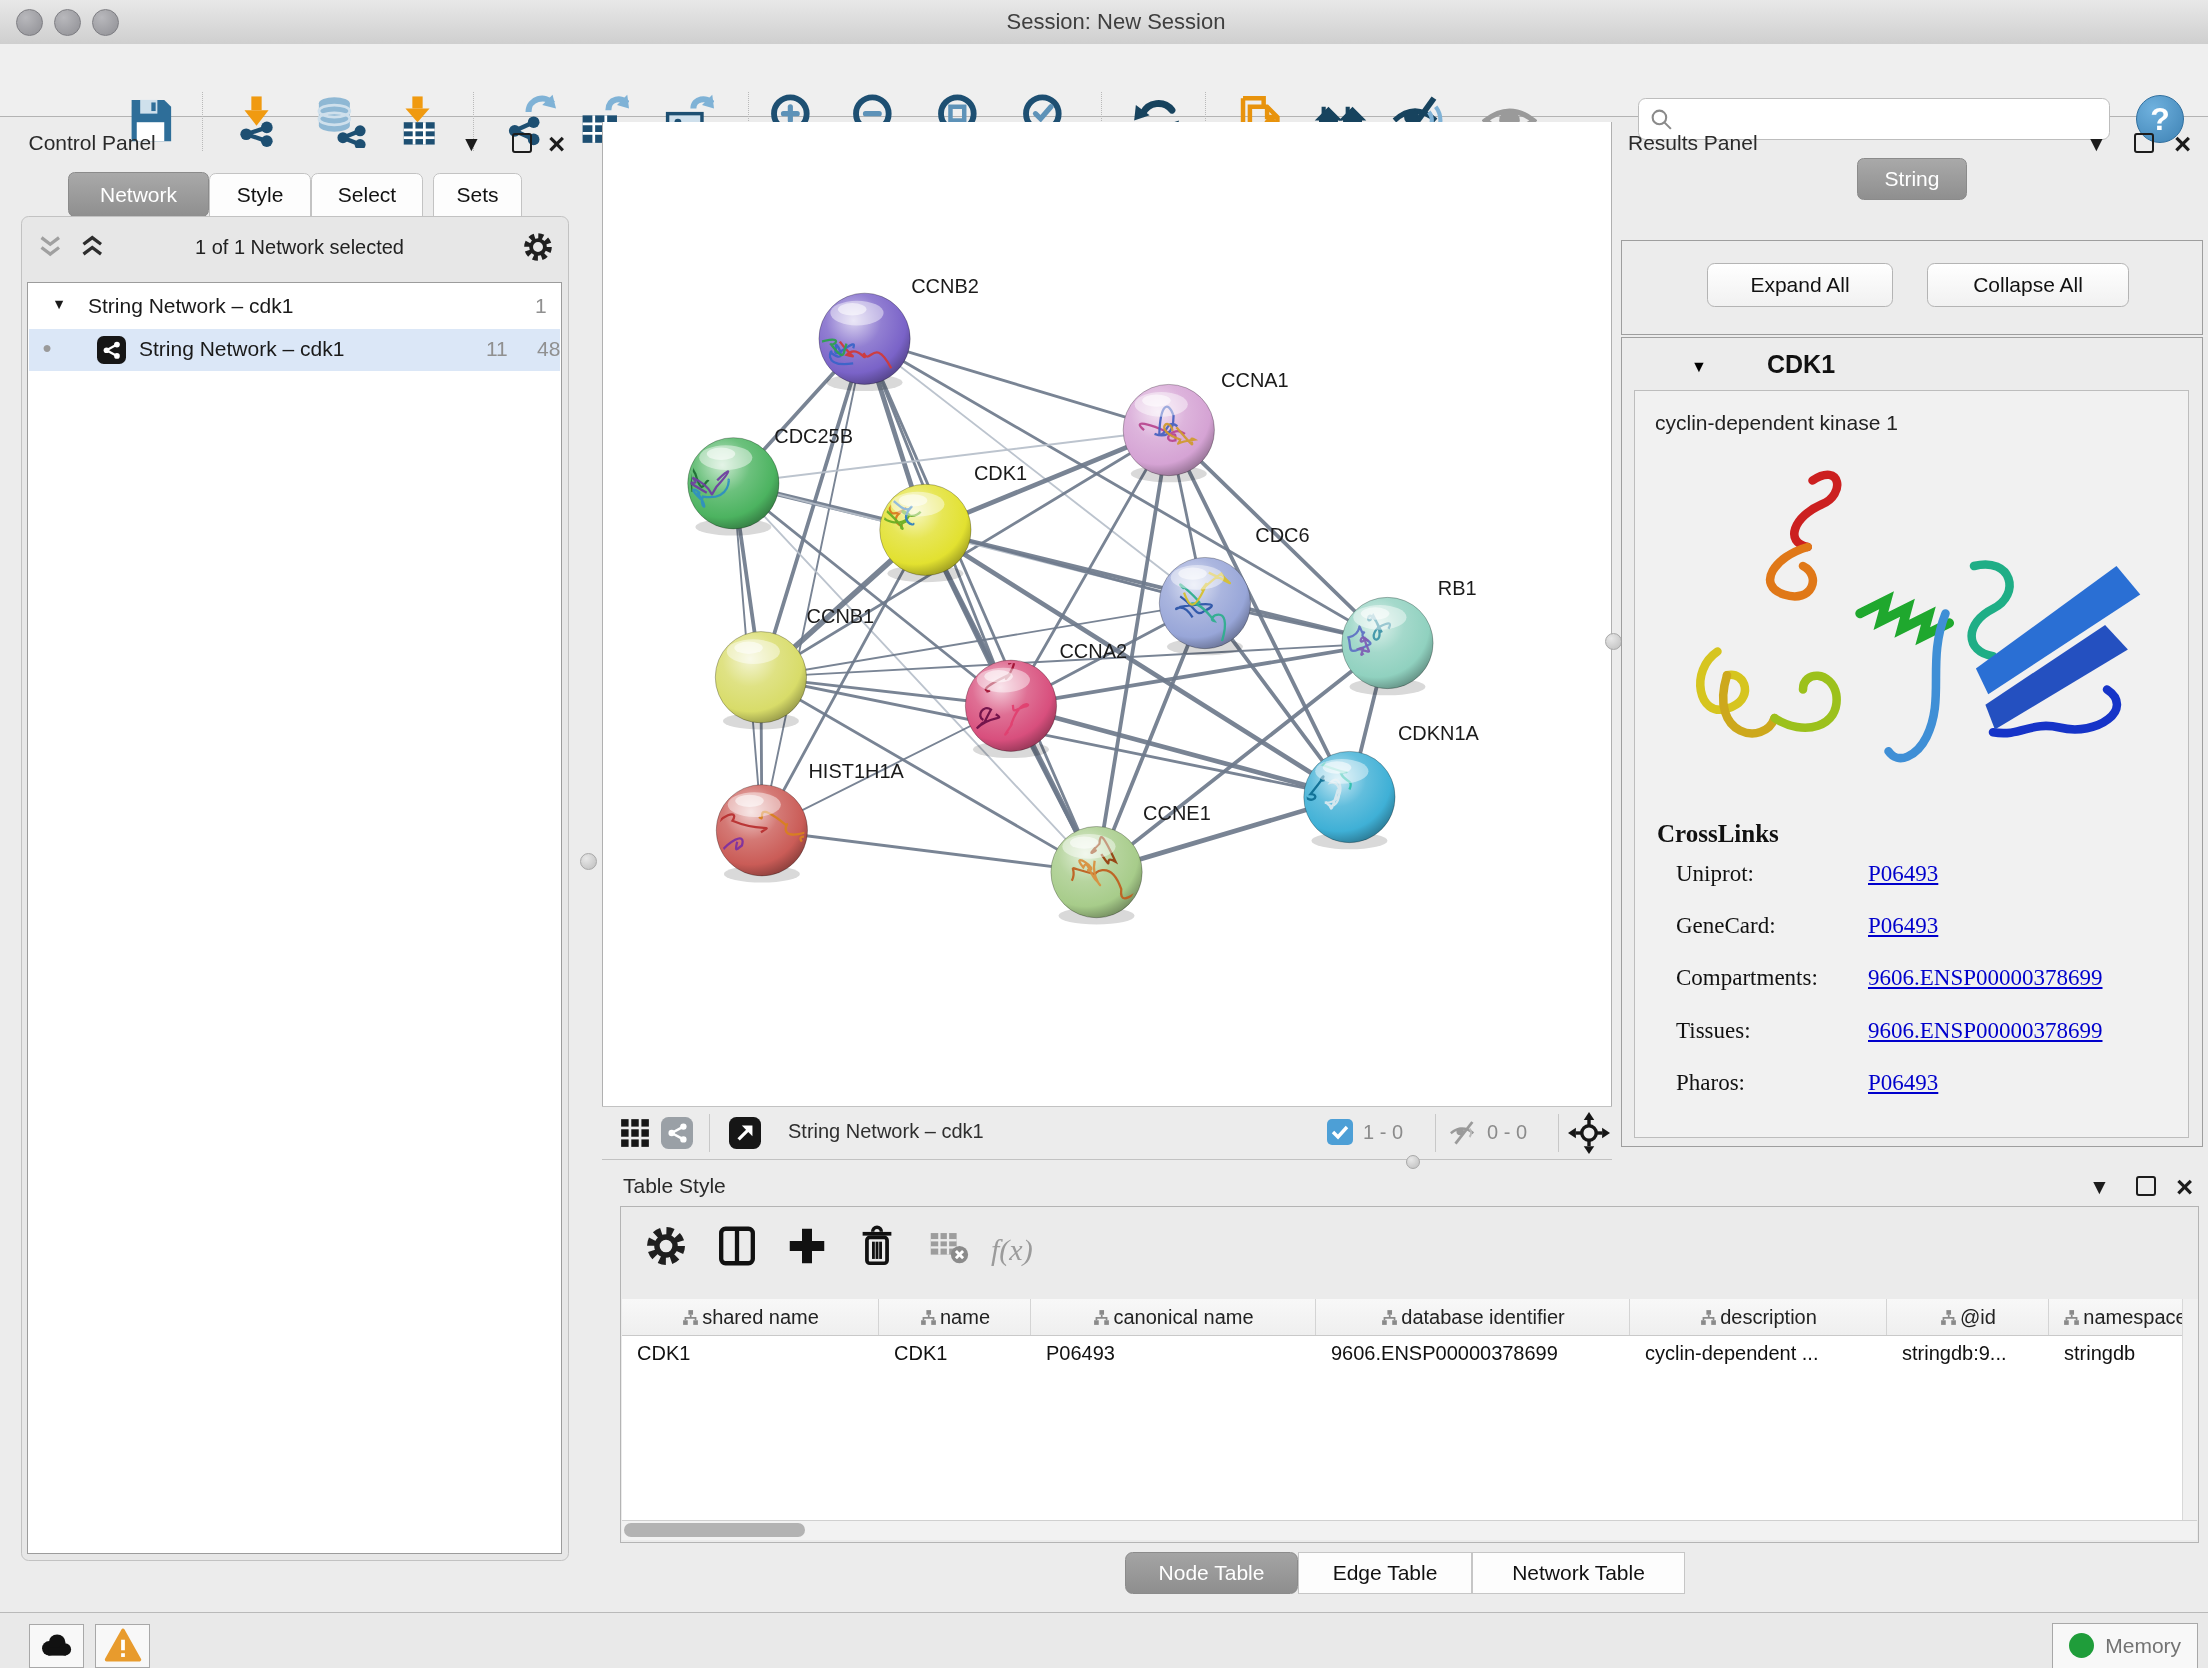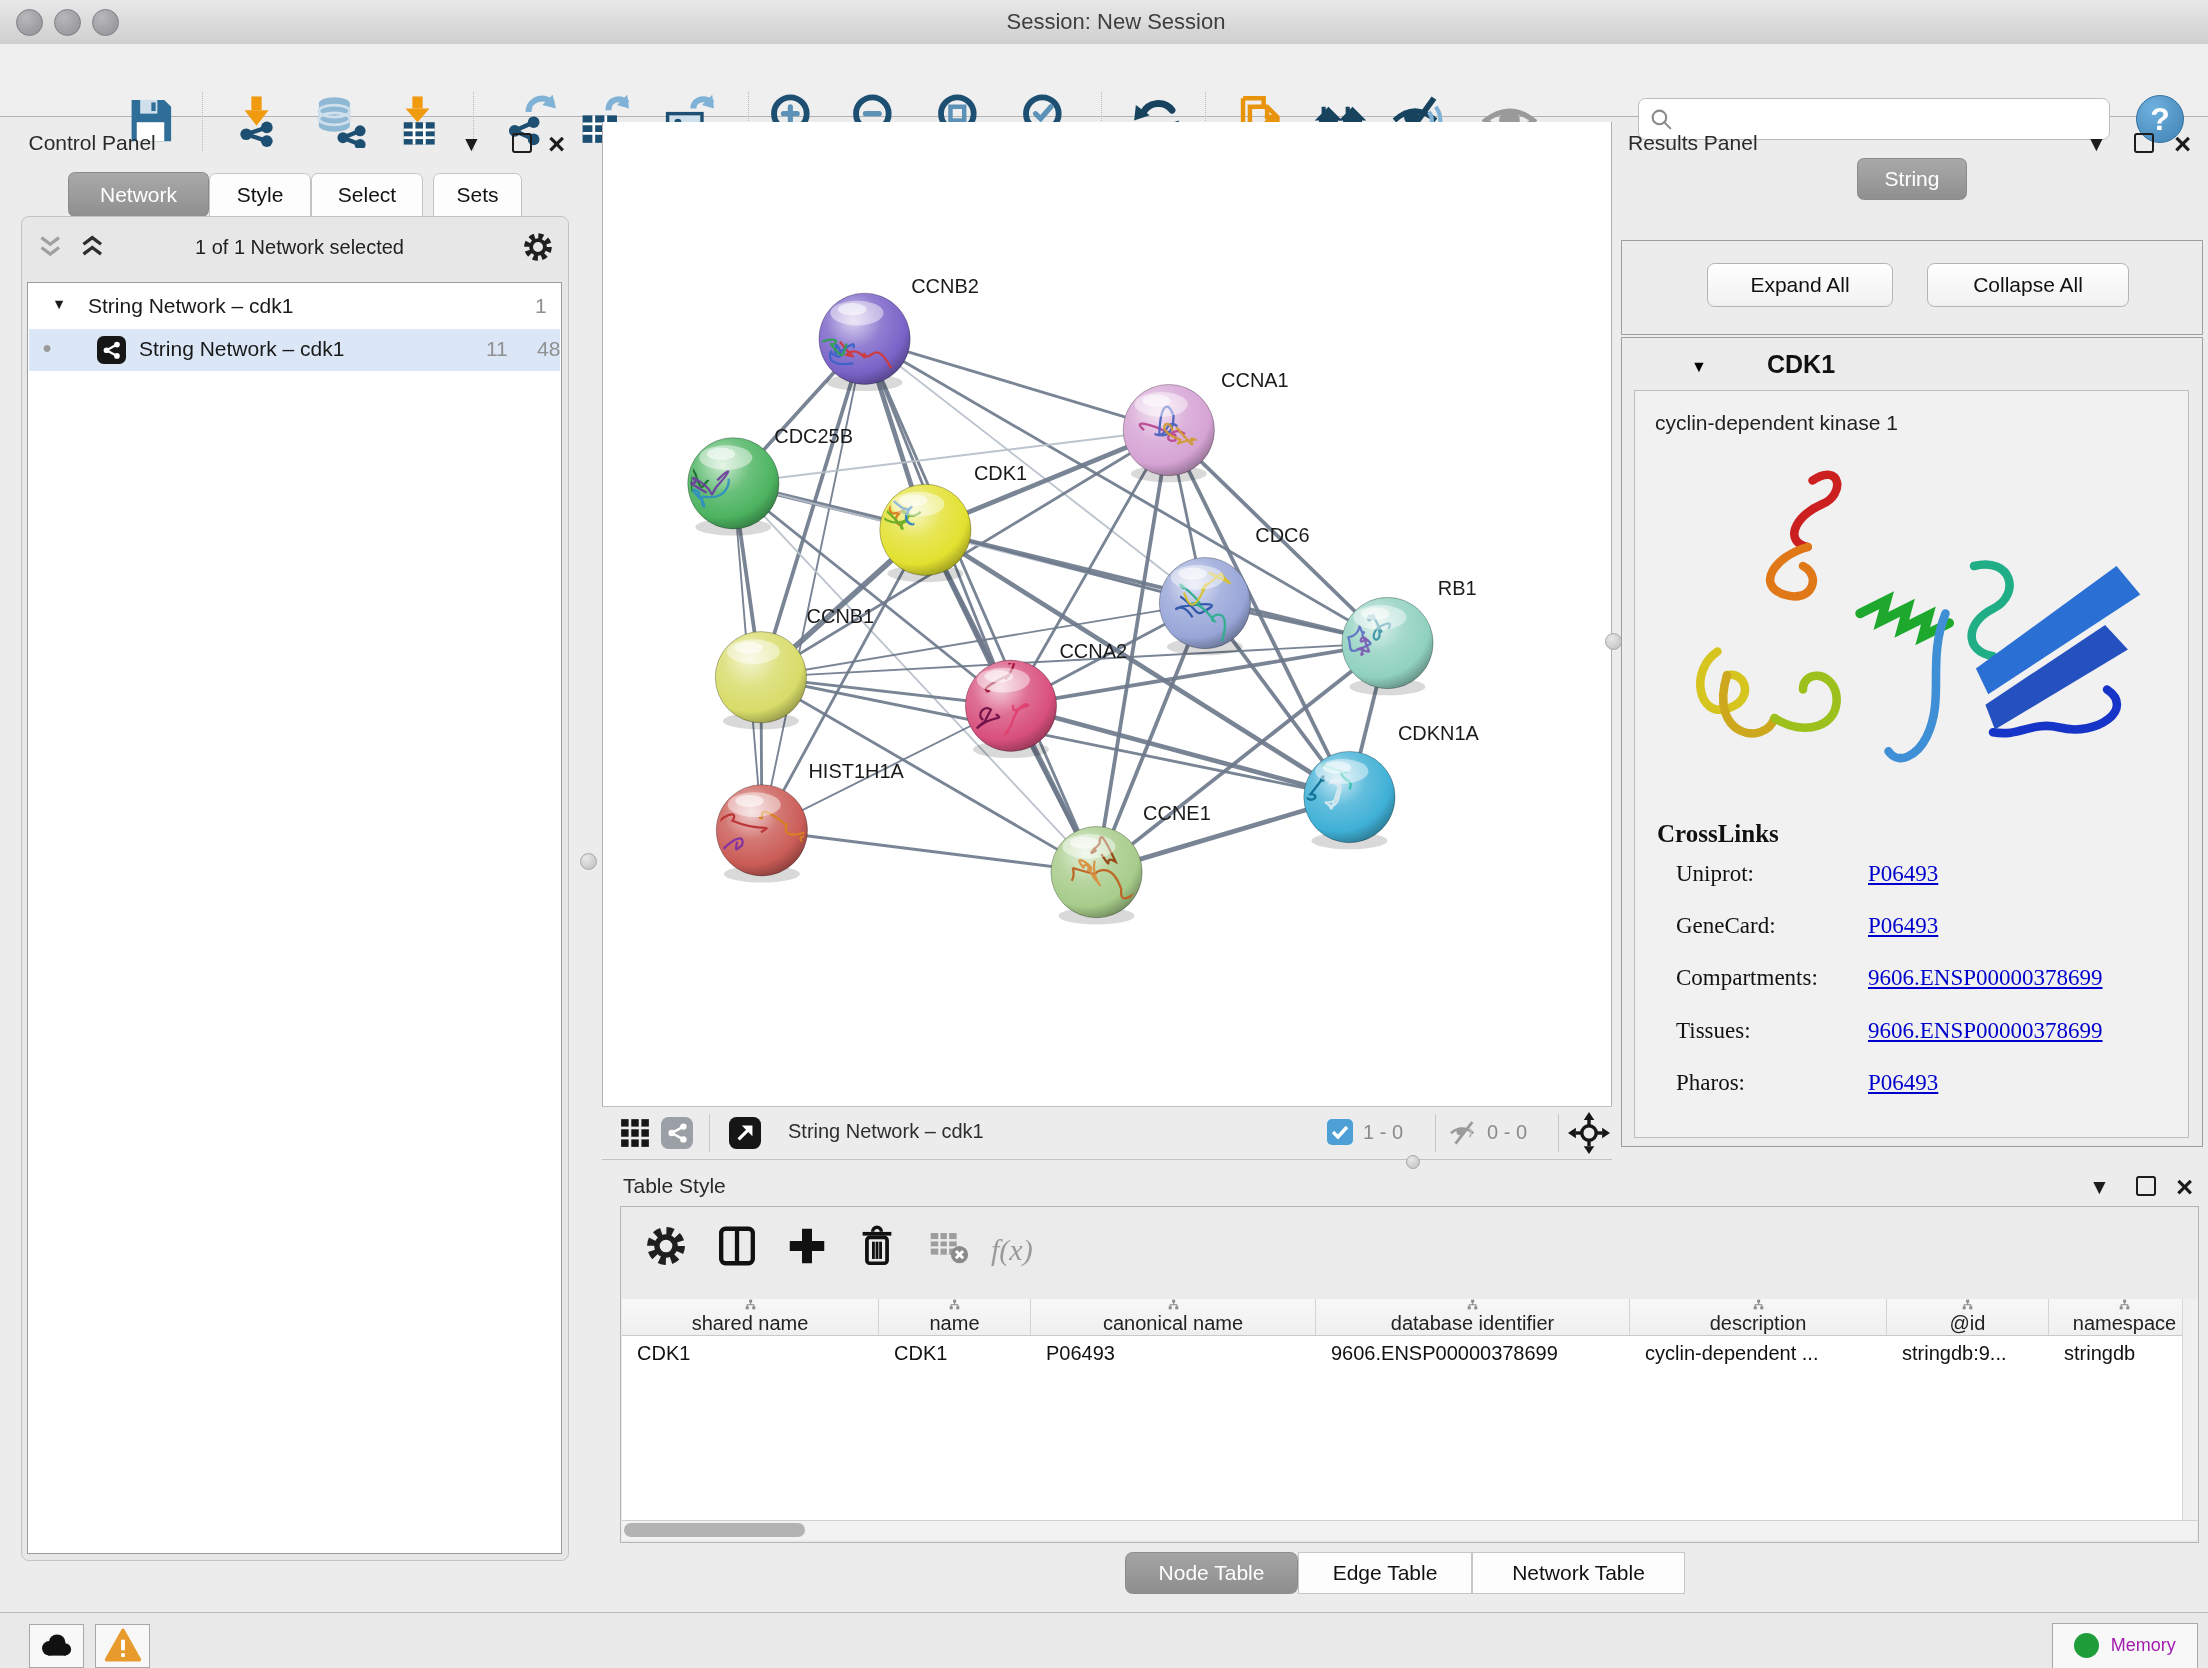--- a/index.html
+++ b/index.html
@@ -54,34 +54,34 @@
   .rinner{position:absolute;left:1634px;top:390px;width:555px;height:748px;background:#f1f1f1;border:1px solid #bdbdbd;box-sizing:border-box;overflow:hidden;}
   .serif{font-family:"Liberation Serif",serif;}
   .xl-label{font-size:23px;color:#111;}
   .xl-link{font-size:23px;text-decoration:underline;}
   
   .tp-box{position:absolute;left:620px;top:1206px;width:1579px;height:337px;border:1px solid #b4b4b4;background:#ebebeb;box-sizing:border-box;}
   .ttbtn{position:absolute;top:1221px;width:53px;height:53px;background:transparent;border:0;padding:0;cursor:pointer;}
   .tbl{position:absolute;left:622px;top:1299px;width:1560px;height:221px;background:#fff;overflow:hidden;}
   .thead{display:flex;height:36px;background:linear-gradient(#f8f8f8,#efefef);border-bottom:1px solid #c9c9c9;}
   .th{display:flex;align-items:center;justify-content:center;gap:2px;font-size:20px;color:#222;
-    border-right:1px solid #d4d4d4;box-sizing:border-box;overflow:hidden;white-space:nowrap;flex-direction:column;}
+    border-right:1px solid #d4d4d4;box-sizing:border-box;overflow:hidden;white-space:nowrap;}
   .trdata{display:flex;height:34px;}
   .td{font-size:20px;color:#111;padding-left:15px;box-sizing:border-box;overflow:hidden;white-space:nowrap;display:flex;align-items:center;}
   .vscroll{position:absolute;left:2182px;top:1299px;width:15px;height:221px;background:#f0f0f0;border-left:1px solid #d8d8d8;}
   .hscroll{position:absolute;left:622px;top:1520px;width:1575px;height:19px;background:#f2f2f2;border-top:1px solid #d0d0d0;}
   .hthumb{position:absolute;left:1.9px;top:1.9px;width:181px;height:14.3px;border-radius:7.6px;background:#b3b3b3;}
   .btab{position:absolute;top:1552px;height:42px;box-sizing:border-box;border:1px solid #c6c6c6;background:#fdfdfd;
     color:#111;font-size:21px;text-align:center;line-height:40px;cursor:pointer;}
   .btab.sel{background:linear-gradient(#a4a4a4,#8e8e8e);color:#fff;border-color:#8b8b8b;border-radius:7.6px;}
   
   .statusbar{position:absolute;left:0;top:1612px;width:2208px;height:56px;background:#e9e9e9;border-top:1px solid #b9b9b9;}
   .sbtn{position:absolute;top:11.4px;width:55px;height:44px;background:#f8f8f8;border:1.9px solid #a8a8a8;padding:0;cursor:pointer;}
   .membtn{position:absolute;left:2052px;top:9.5px;width:146px;height:46px;background:#f8f8f8;border:1.9px solid #a8a8a8;
-    font-size:18px;color:#a21caf;cursor:pointer;display:flex;align-items:center;justify-content:center;gap:11.4px;}
+    font-size:21px;color:#737373;cursor:pointer;display:flex;align-items:center;justify-content:center;gap:11.4px;}
   .memdot{width:25px;height:25px;border-radius:50%;}
 </style>
 </head>
 <body>
 
 <div id="app">
 
   <div class="titlebar">
     <span class="tl" style="left:16px"></span>
     <span class="tl" style="left:54px"></span>

